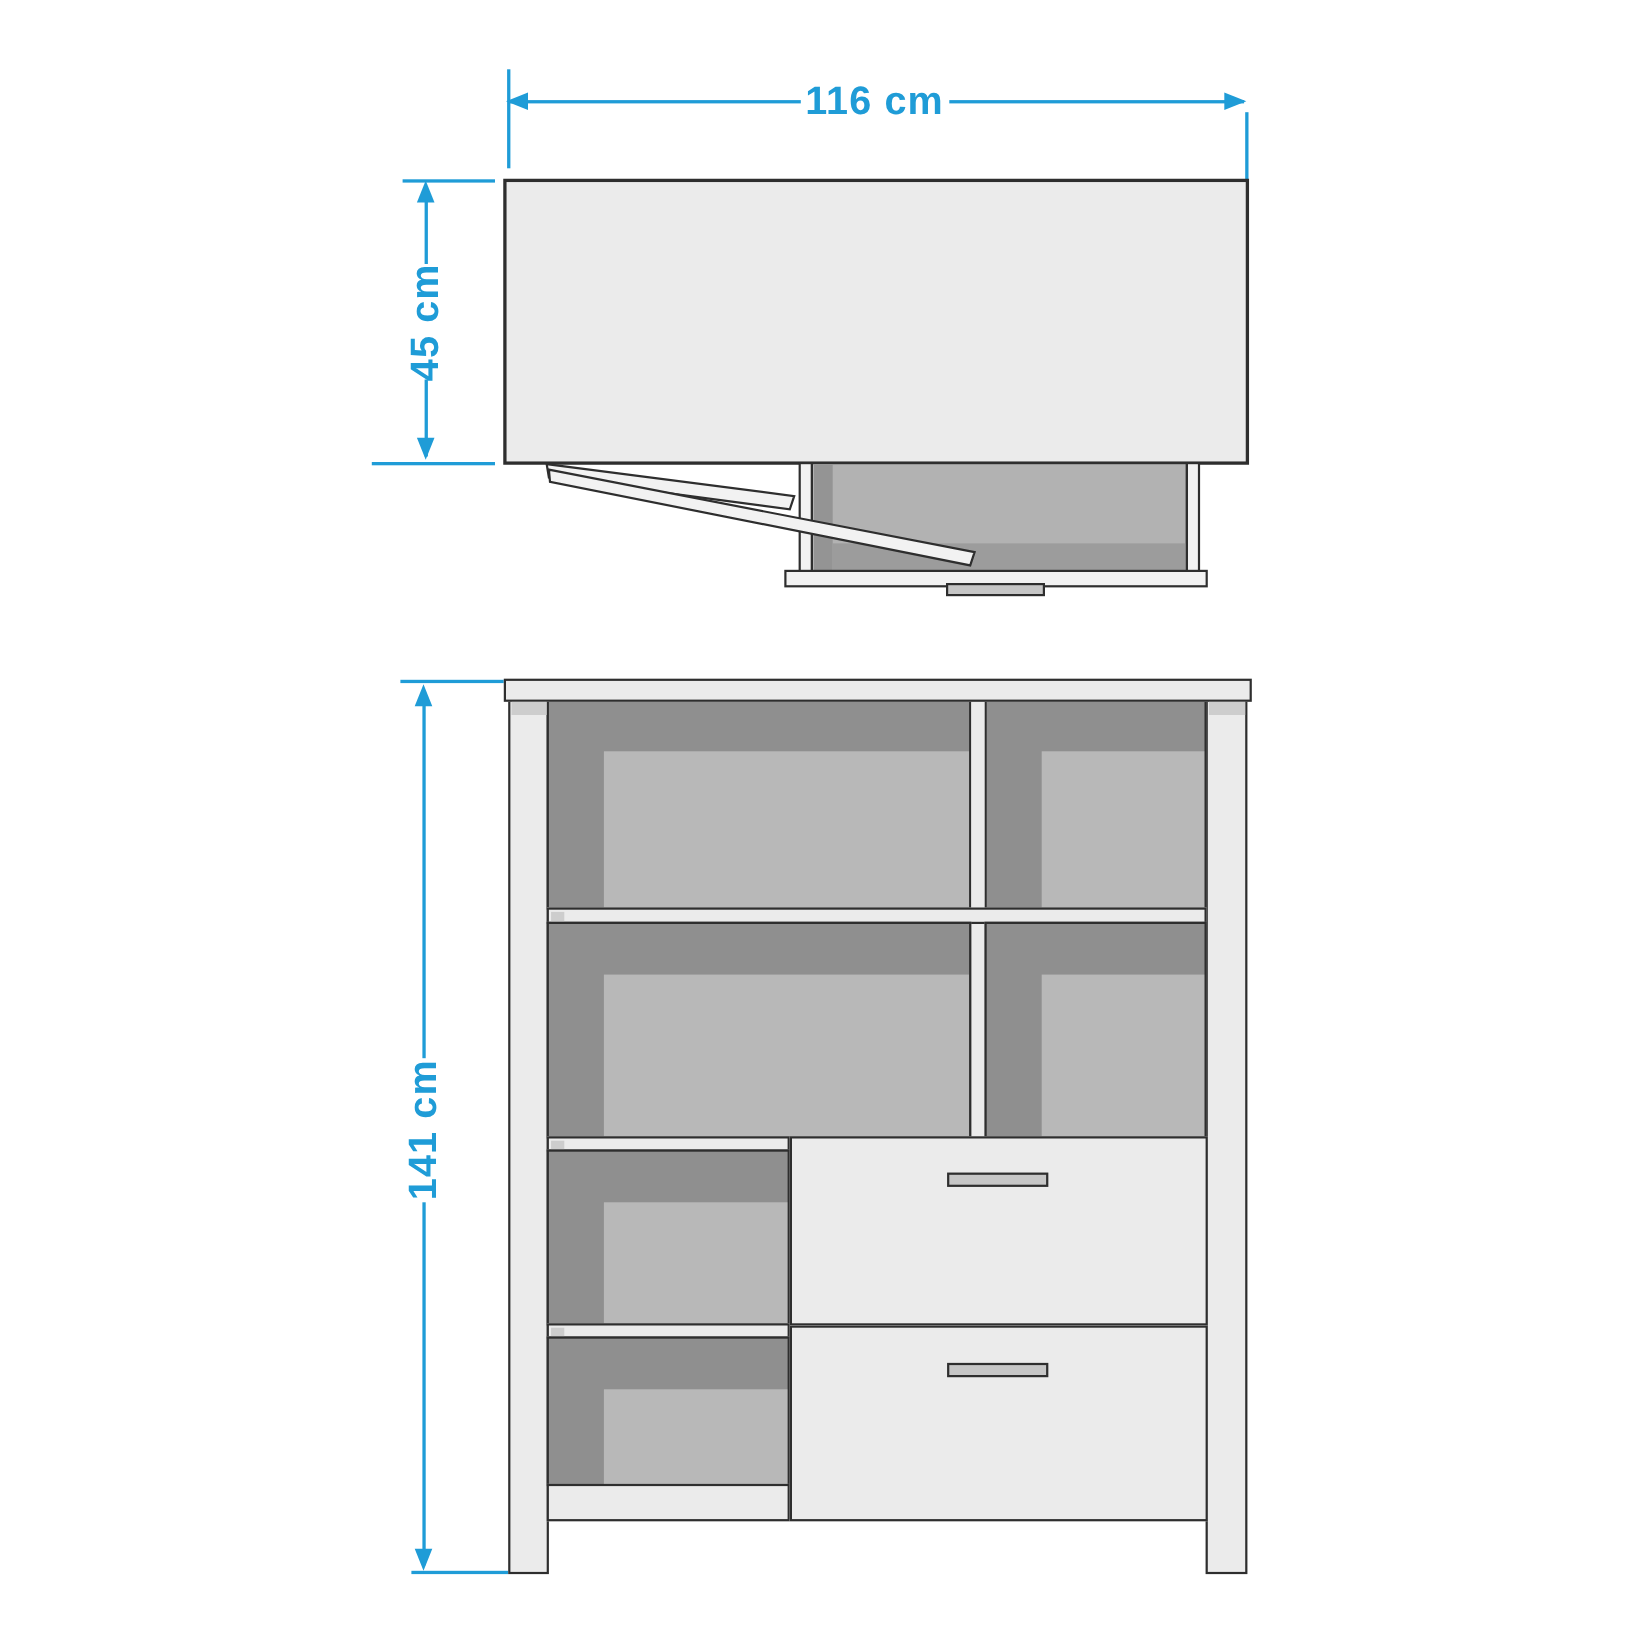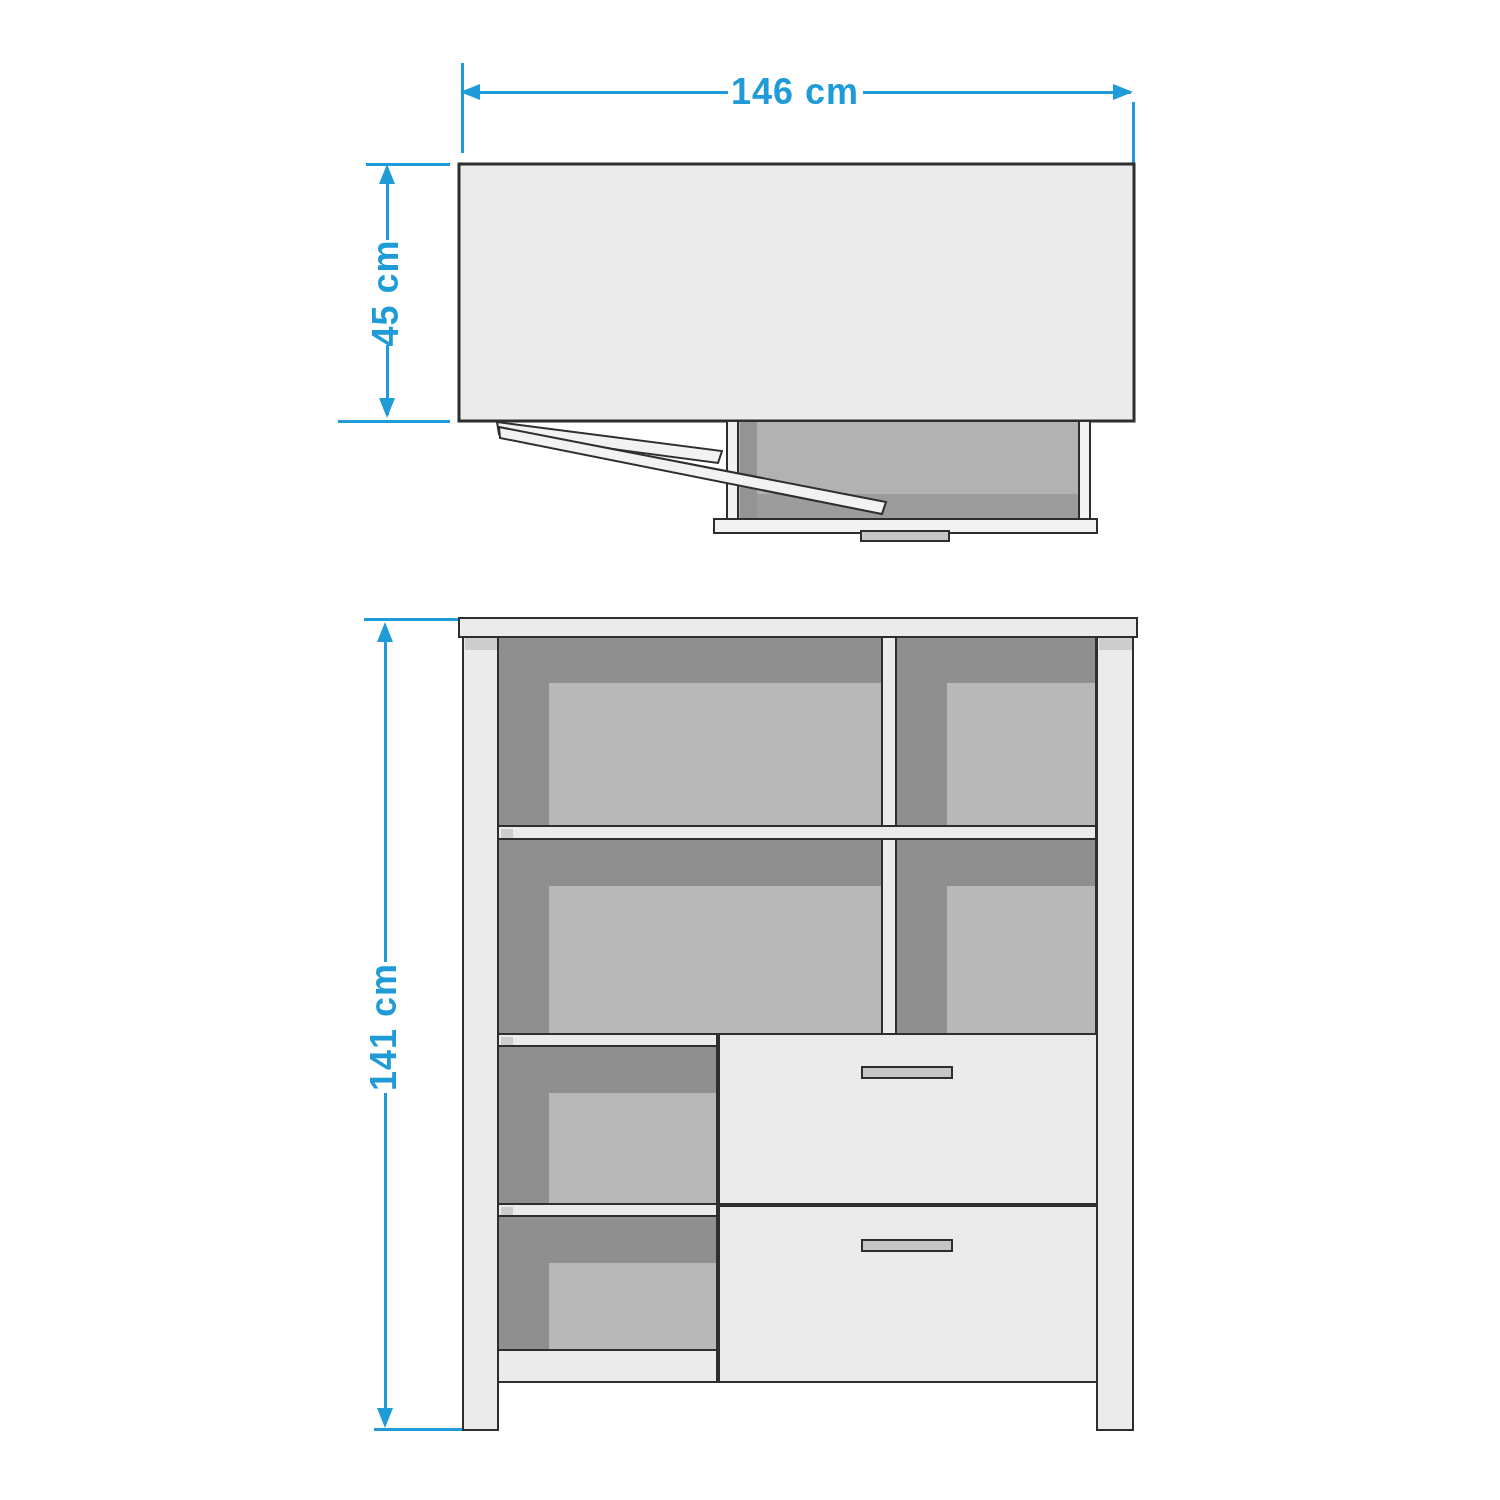--- a/index.html
+++ b/index.html
@@ -57,21 +57,21 @@
 <div id="stage">
 
   <div class="abs" style="left:0;top:0;width:1500px;height:560px;">
 
     <div class="abs dim-line" style="left:461px;top:63px;width:3px;height:90px;"></div>
     <div class="abs dim-line" style="left:1132px;top:102px;width:3px;height:112px;"></div>
     <div class="abs dim-line" style="left:462px;top:91px;width:266px;height:3px;"></div>
     <div class="abs dim-line" style="left:863px;top:91px;width:268px;height:3px;"></div>
     <div class="abs arrow left" style="left:460px;top:84px;"></div>
     <div class="abs arrow right" style="left:1113px;top:84px;"></div>
-    <div class="abs dim-label" style="left:715px;top:73px;width:160px;height:38px;">146 cm</div>
+    <div class="abs dim-label" style="left:715px;top:73px;width:160px;height:38px;">116 cm</div>
 
     <div class="abs dim-line" style="left:366px;top:163px;width:84px;height:3px;"></div>
     <div class="abs dim-line" style="left:338px;top:420px;width:112px;height:3px;"></div>
     <div class="abs dim-line" style="left:386px;top:172px;width:3px;height:68px;"></div>
     <div class="abs dim-line" style="left:386px;top:345px;width:3px;height:70px;"></div>
     <div class="abs arrow up" style="left:379px;top:164px;"></div>
     <div class="abs arrow down" style="left:379px;top:398px;"></div>
     <div class="abs dim-label rot" style="left:306px;top:274px;width:160px;height:38px;">45 cm</div>
 
     <svg class="abs" style="left:430px;top:145px;" width="730" height="400" viewBox="0 0 730 400" xmlns="http://www.w3.org/2000/svg">

